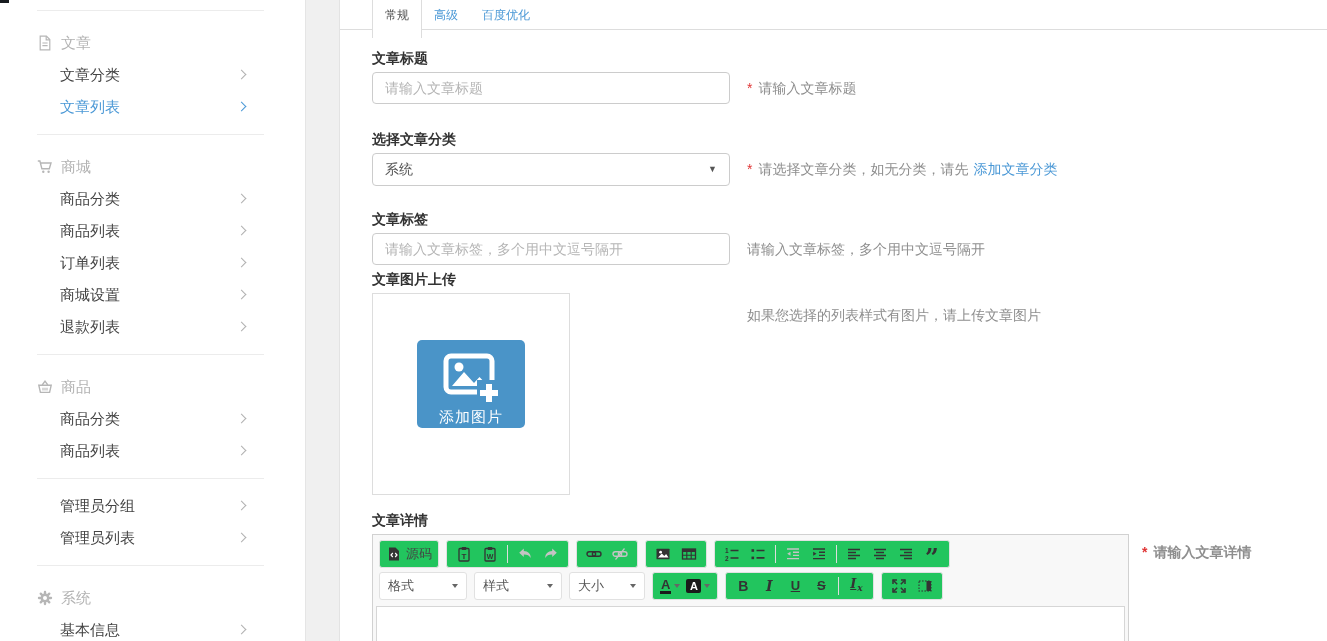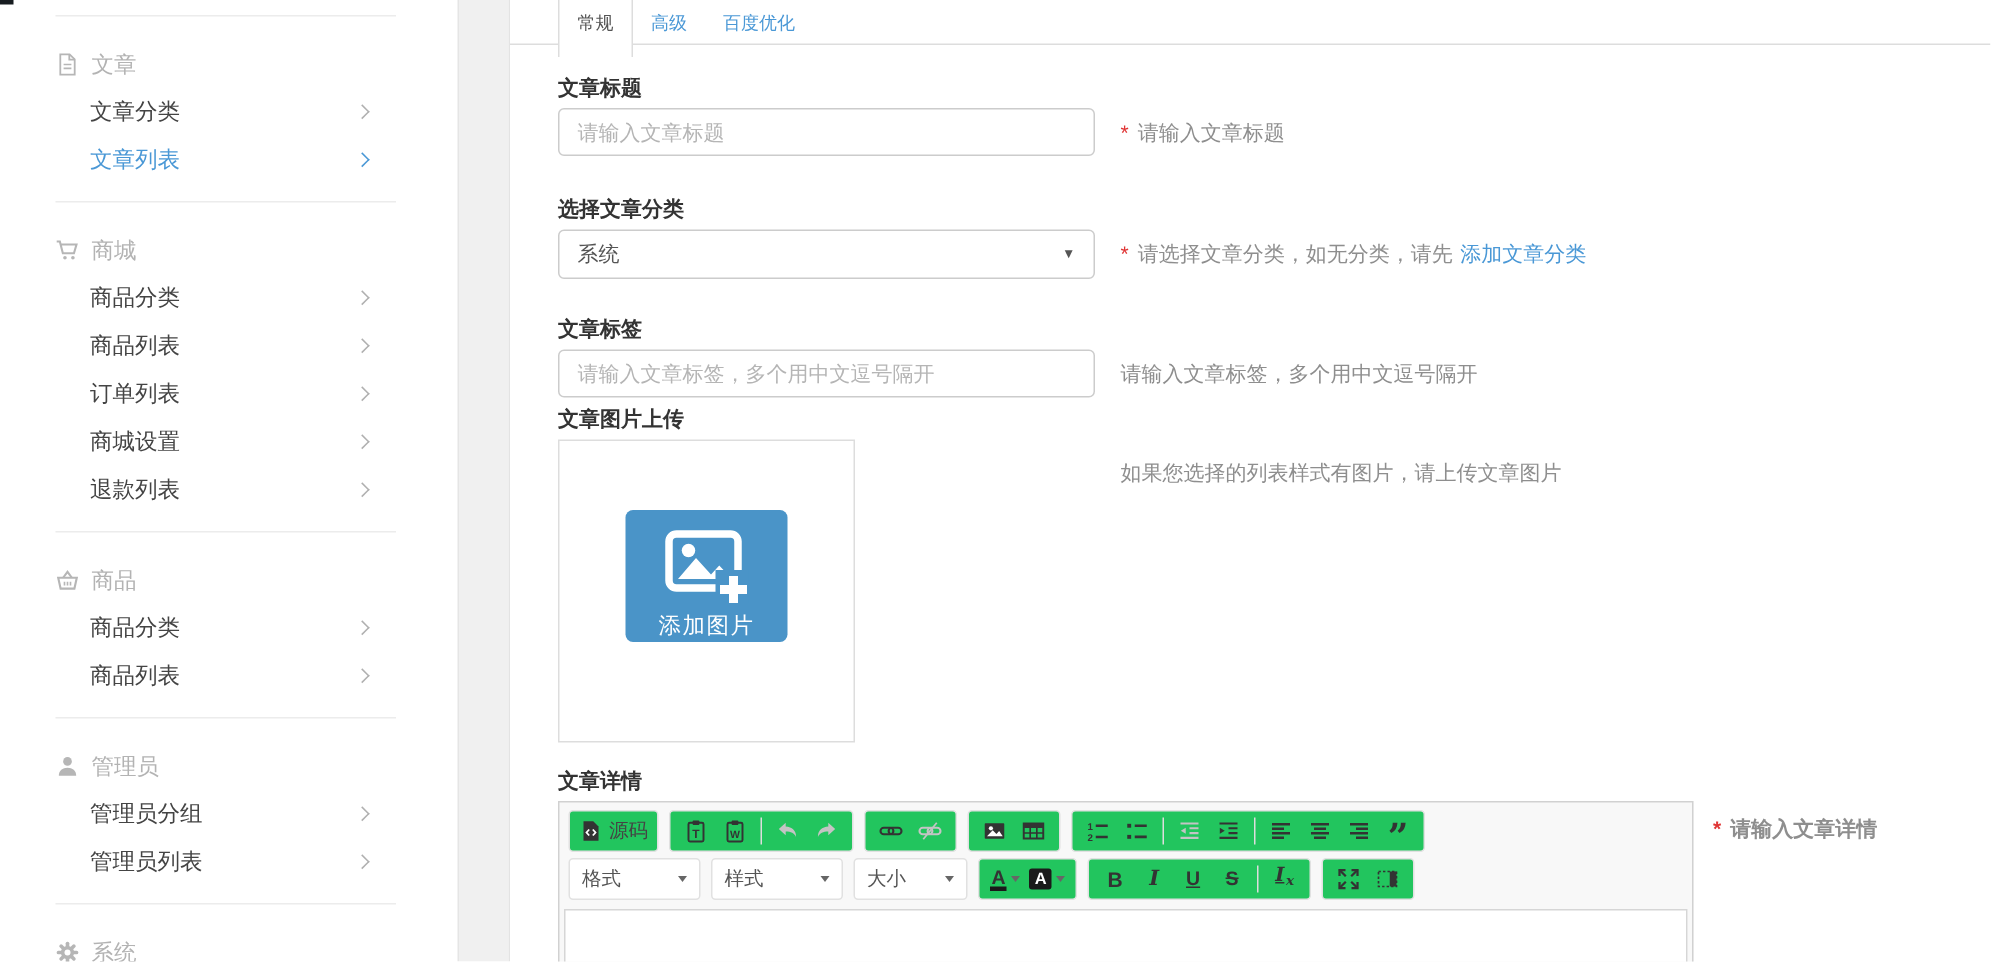--- a/index.html
+++ b/index.html
@@ -171,29 +171,20 @@
   <div class="side-item">
     <span>商品分类</span>
     <i class="chev"></i>
   </div>
   <div class="side-item">
     <span>商品列表</span>
     <i class="chev"></i>
   </div>
   <div class="side-divider"></div>
 
-  <div class="side-header">
-    <span class="sicon">
-      <svg viewBox="0 0 16 16" fill="currentColor">
-          <circle cx="8" cy="4.6" r="2.9"></circle>
-          <path d="M2.2 14.2c0-3.4 2.5-5.3 5.8-5.3s5.8 1.9 5.8 5.3z"></path>
-        </svg>
-    </span>
-    <span>管理员</span>
-  </div>
   <div class="side-item">
     <span>管理员分组</span>
     <i class="chev"></i>
   </div>
   <div class="side-item">
     <span>管理员列表</span>
     <i class="chev"></i>
   </div>
   <div class="side-divider"></div>
 

